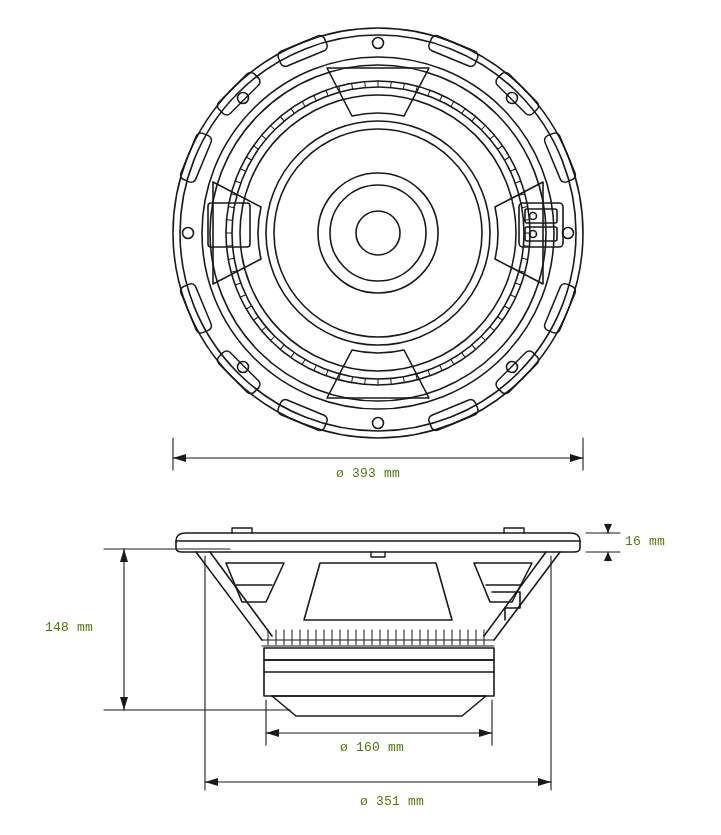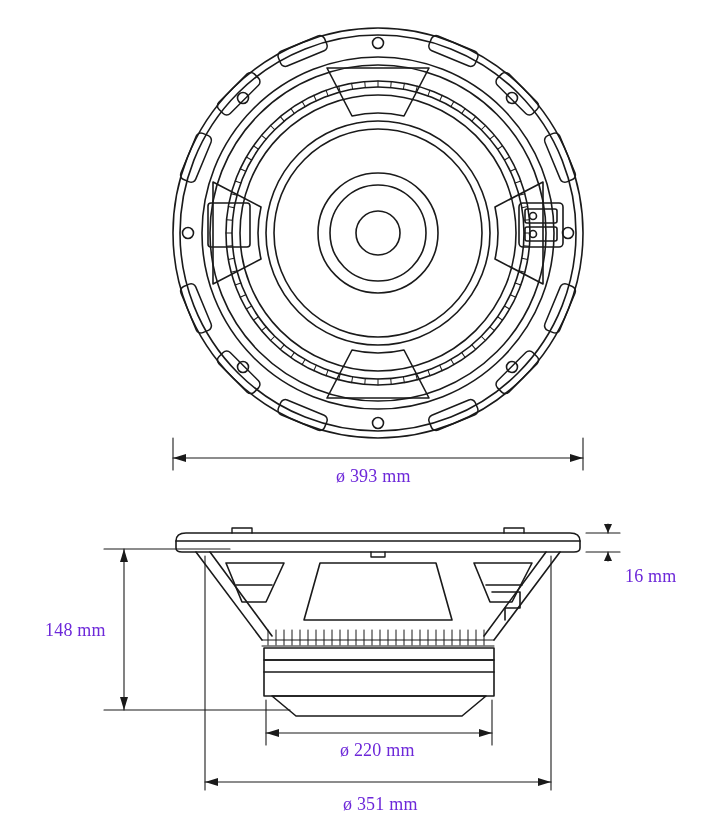--- a/index.html
+++ b/index.html
@@ -15,45 +15,44 @@
     overflow: hidden;
   }
   #sheet {
     position: relative;
     width: 721px;
     height: 835px;
     background: #ffffff;
   }
   .dim-label {
     position: absolute;
-    font-family: Liberation Serif, serif;
-    font-size: 18px;
-    color: #6d28d9;
+    font-family: Liberation Mono, monospace;
+    font-size: 13px;
+    color: #4d7c0f;
     white-space: nowrap;
     letter-spacing: 0.2px;
   }
   #label-diameter-393 {
     left: 336px;
     top: 466px;
   }
   #label-depth-16 {
     left: 625px;
     top: 534px;
-    margin-top: 32px;
   }
   #label-height-148 {
     left: 45px;
     top: 620px;
   }
   #label-diameter-220 {
     left: 340px;
     top: 740px;
   }
   #label-diameter-351 {
-    left: 343px;
+    left: 360px;
     top: 794px;
   }
   svg.draw {
     position: absolute;
     left: 0;
     top: 0;
     width: 721px;
     height: 835px;
   }
 </style>
@@ -312,17 +311,17 @@
 
     </g>
   </svg>
 
   <div class="dim-label" id="label-diameter-393">ø 393 mm</div>
 
   <div class="dim-label" id="label-depth-16">16 mm</div>
 
   <div class="dim-label" id="label-height-148">148 mm</div>
 
-  <div class="dim-label" id="label-diameter-220">ø 220 mm</div>
+  <div class="dim-label" id="label-diameter-220">ø 160 mm</div>
 
   <div class="dim-label" id="label-diameter-351">ø 351 mm</div>
 
 </div>
 
 </body></html>

